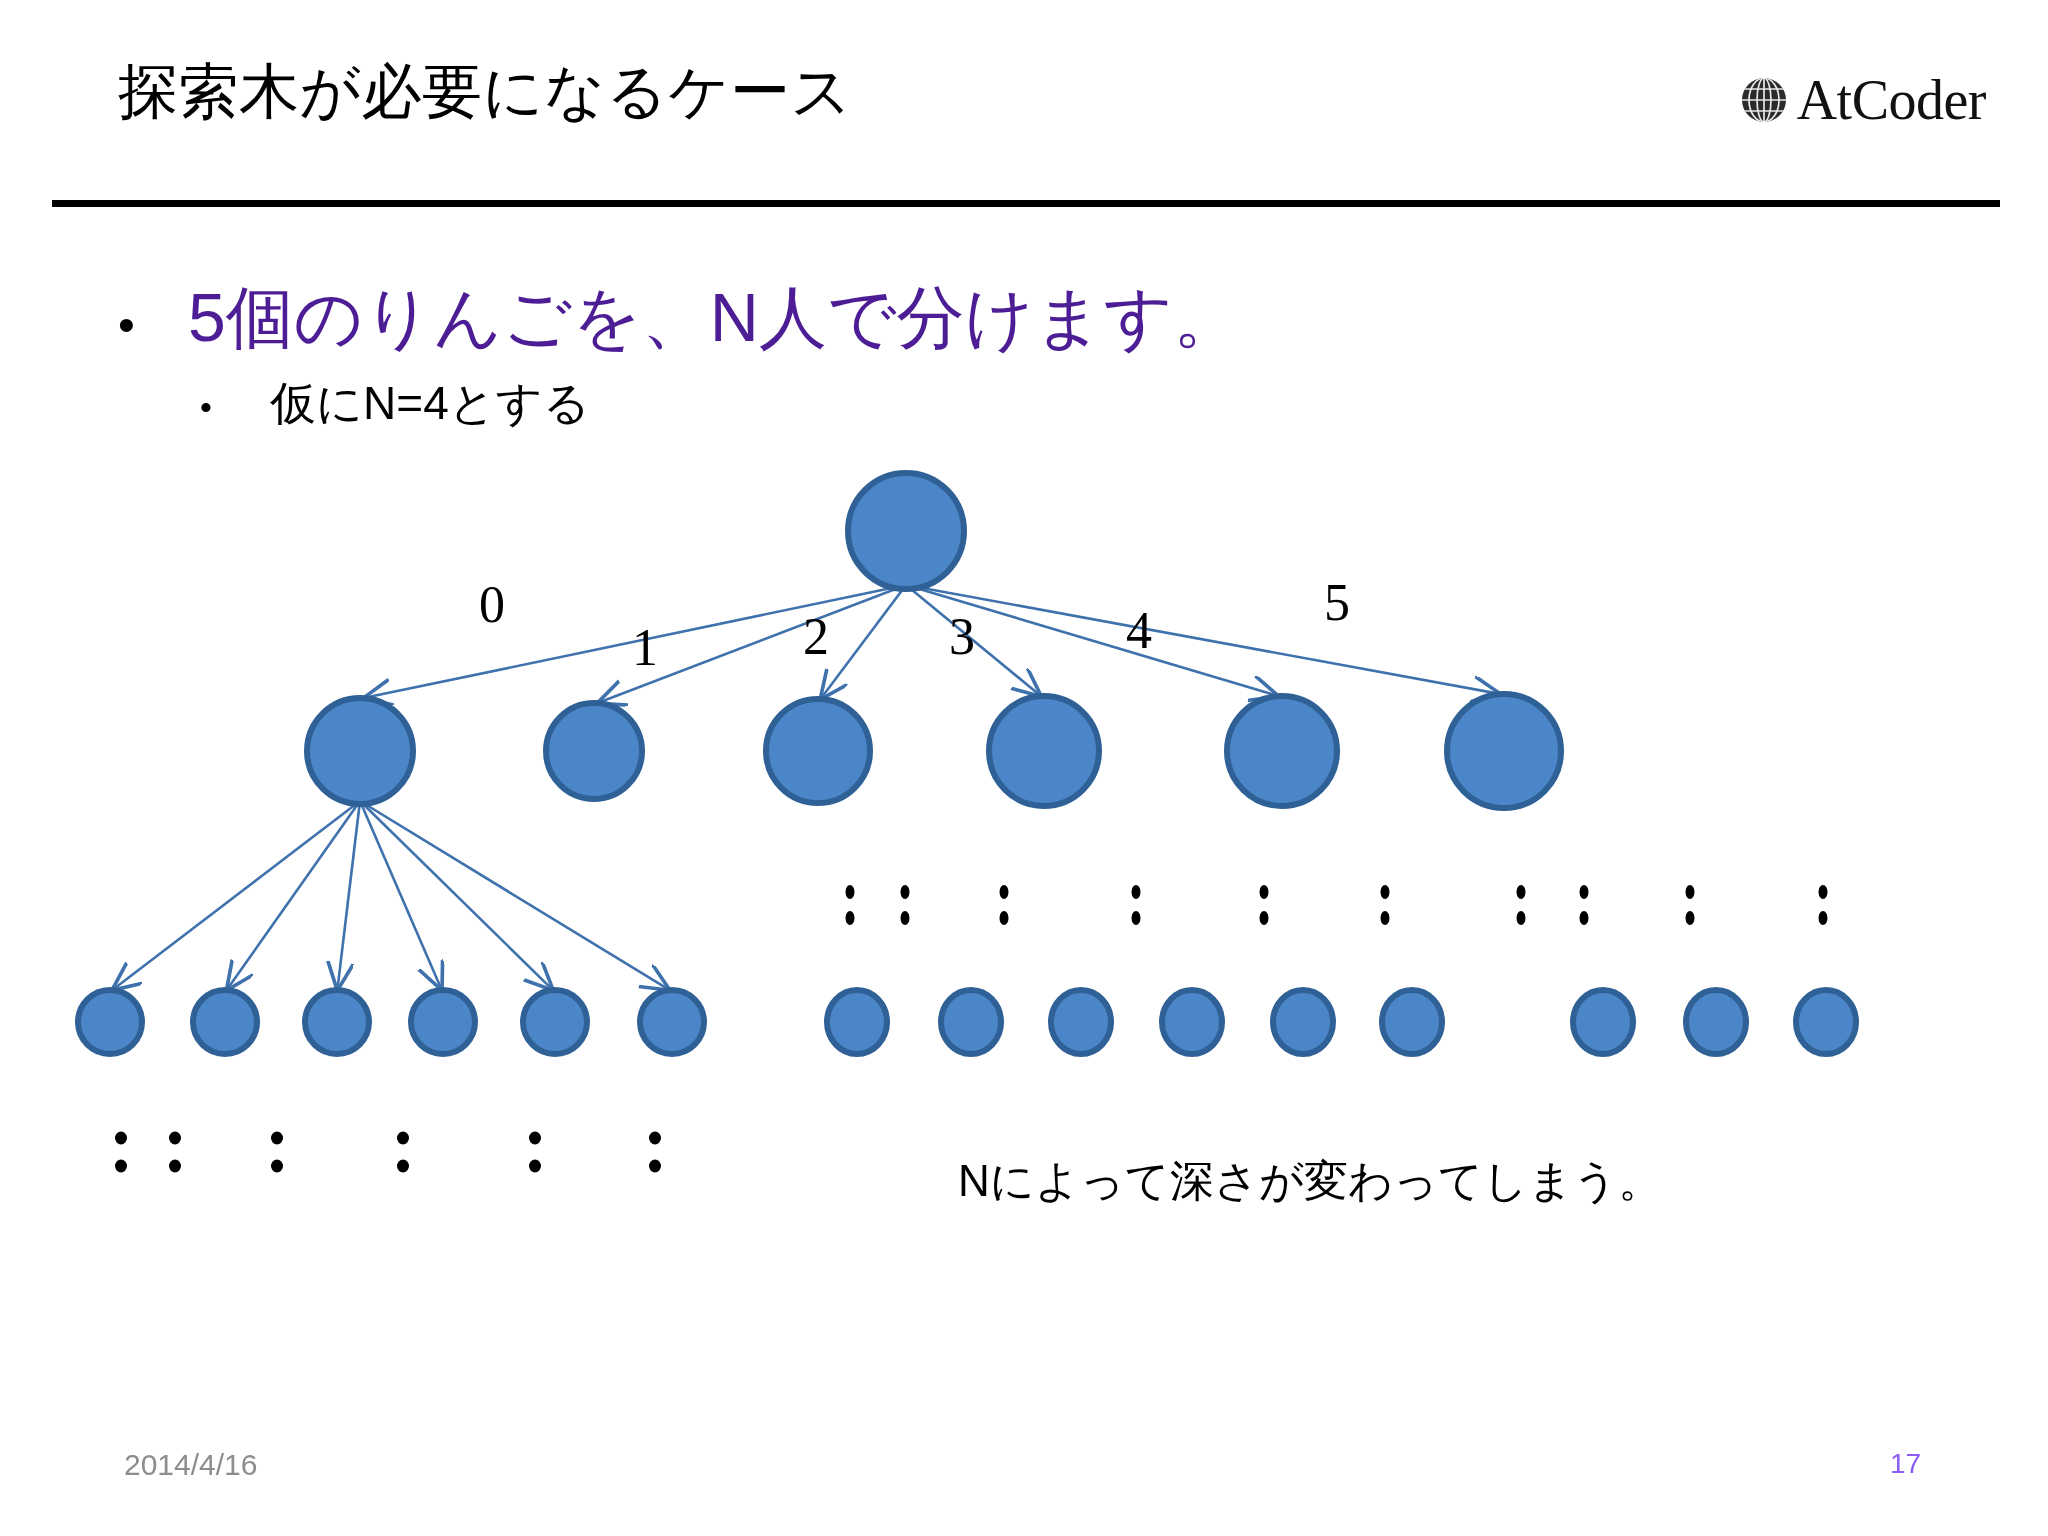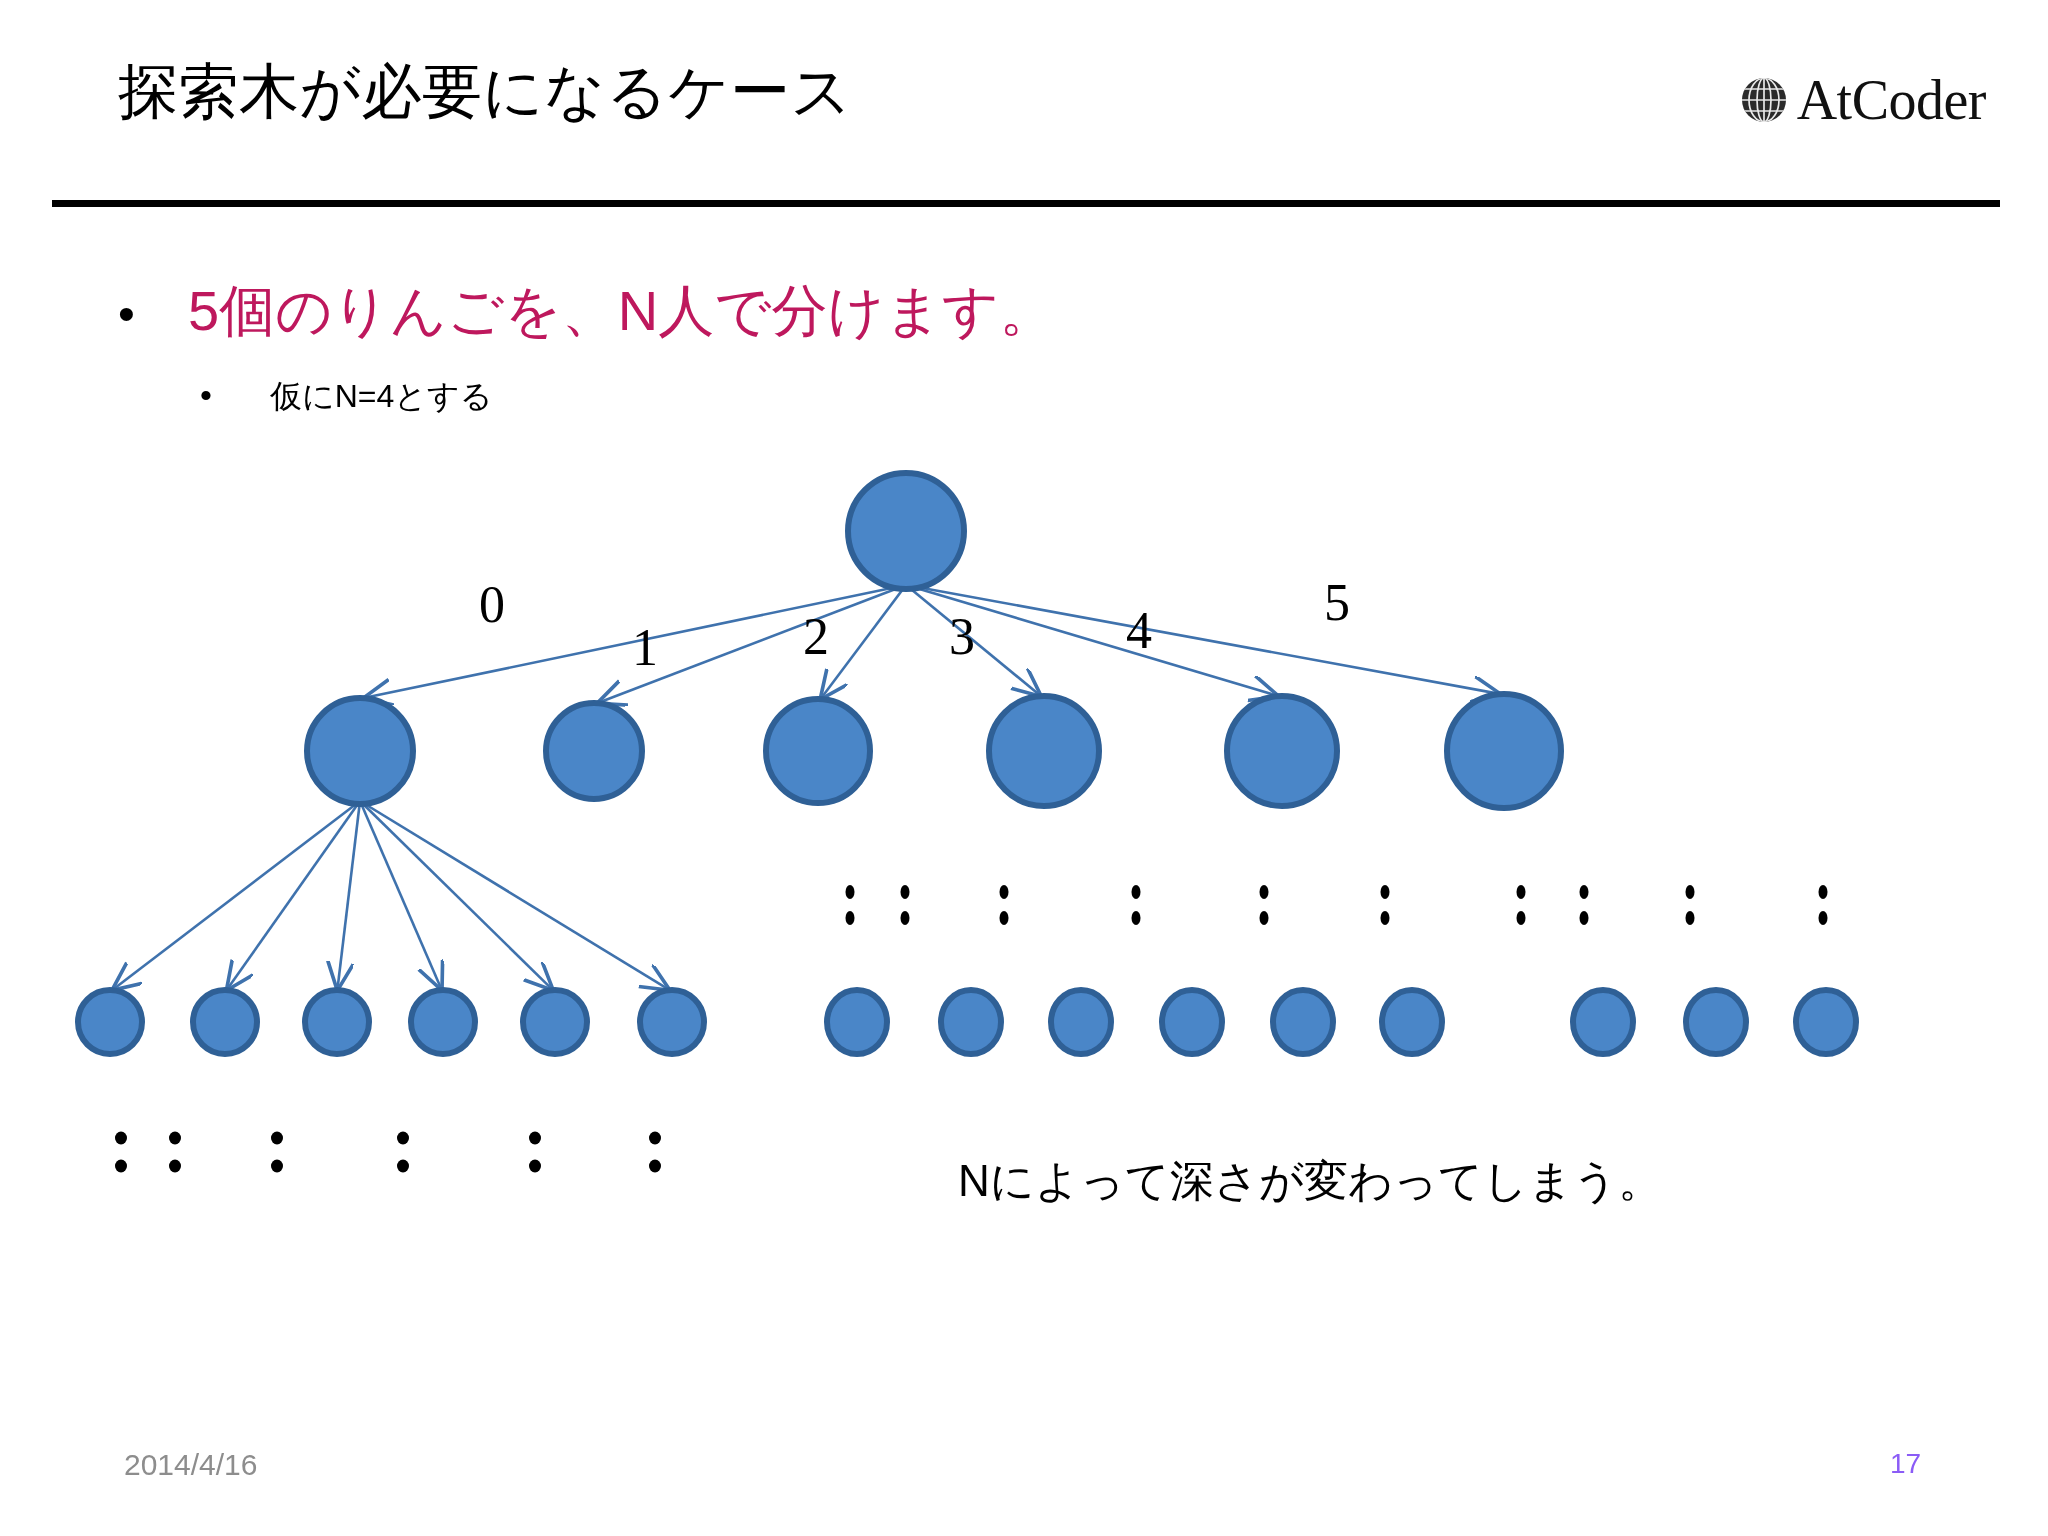--- a/index.html
+++ b/index.html
@@ -67,40 +67,40 @@
     align-items: baseline;
     white-space: nowrap;
   }
   .bullet-l1 .dot {
     font-size: 48px;
     color: #000;
     line-height: 1;
     width: 70px;
   }
   .bullet-l1 .txt {
-    font-size: 56px;
-    color: #be185d;
+    font-size: 68px;
+    color: #4c1d95;
     line-height: 1.1;
   }
   .bullet-l2 {
     position: absolute;
     left: 200px;
     top: 378px;
     display: flex;
     align-items: baseline;
     white-space: nowrap;
   }
   .bullet-l2 .dot {
     font-size: 34px;
     color: #000;
     line-height: 1;
     width: 70px;
   }
   .bullet-l2 .txt {
-    font-size: 32px;
+    font-size: 46px;
     color: #000;
     line-height: 1.1;
   }
 
   
   #tree-diagram {
     position: absolute;
     left: 0;
     top: 0;
     width: 2048px;

